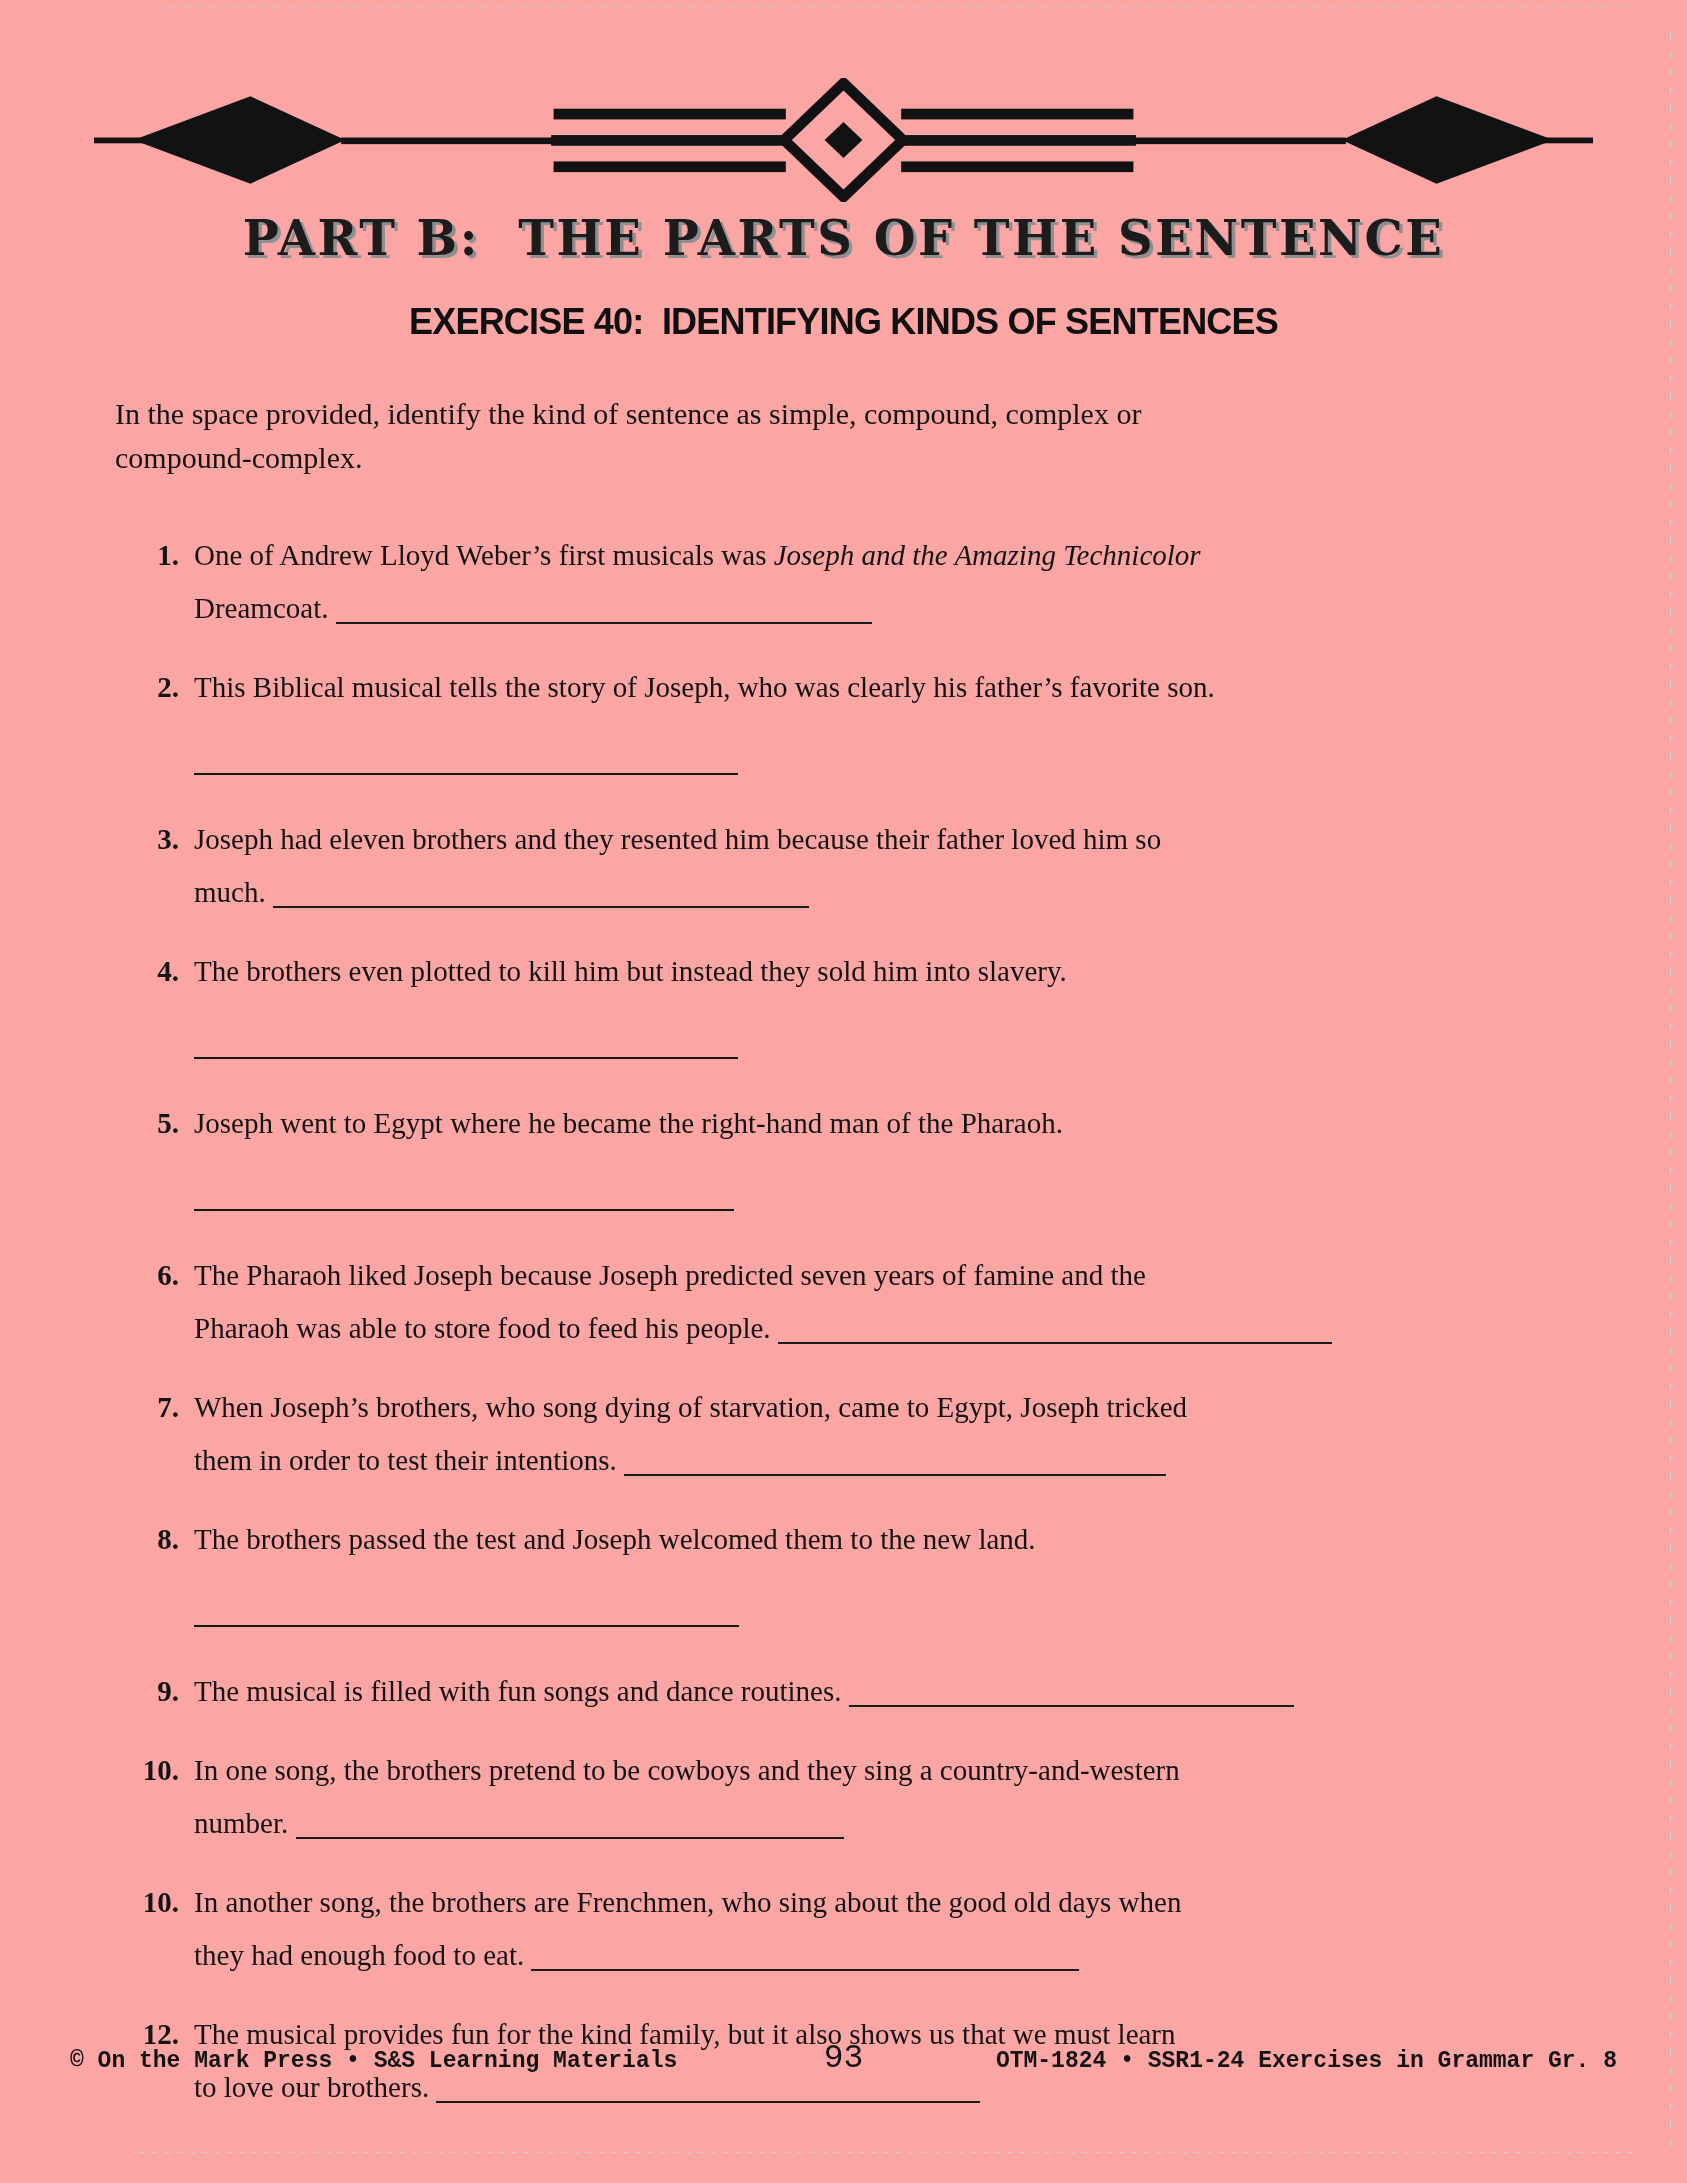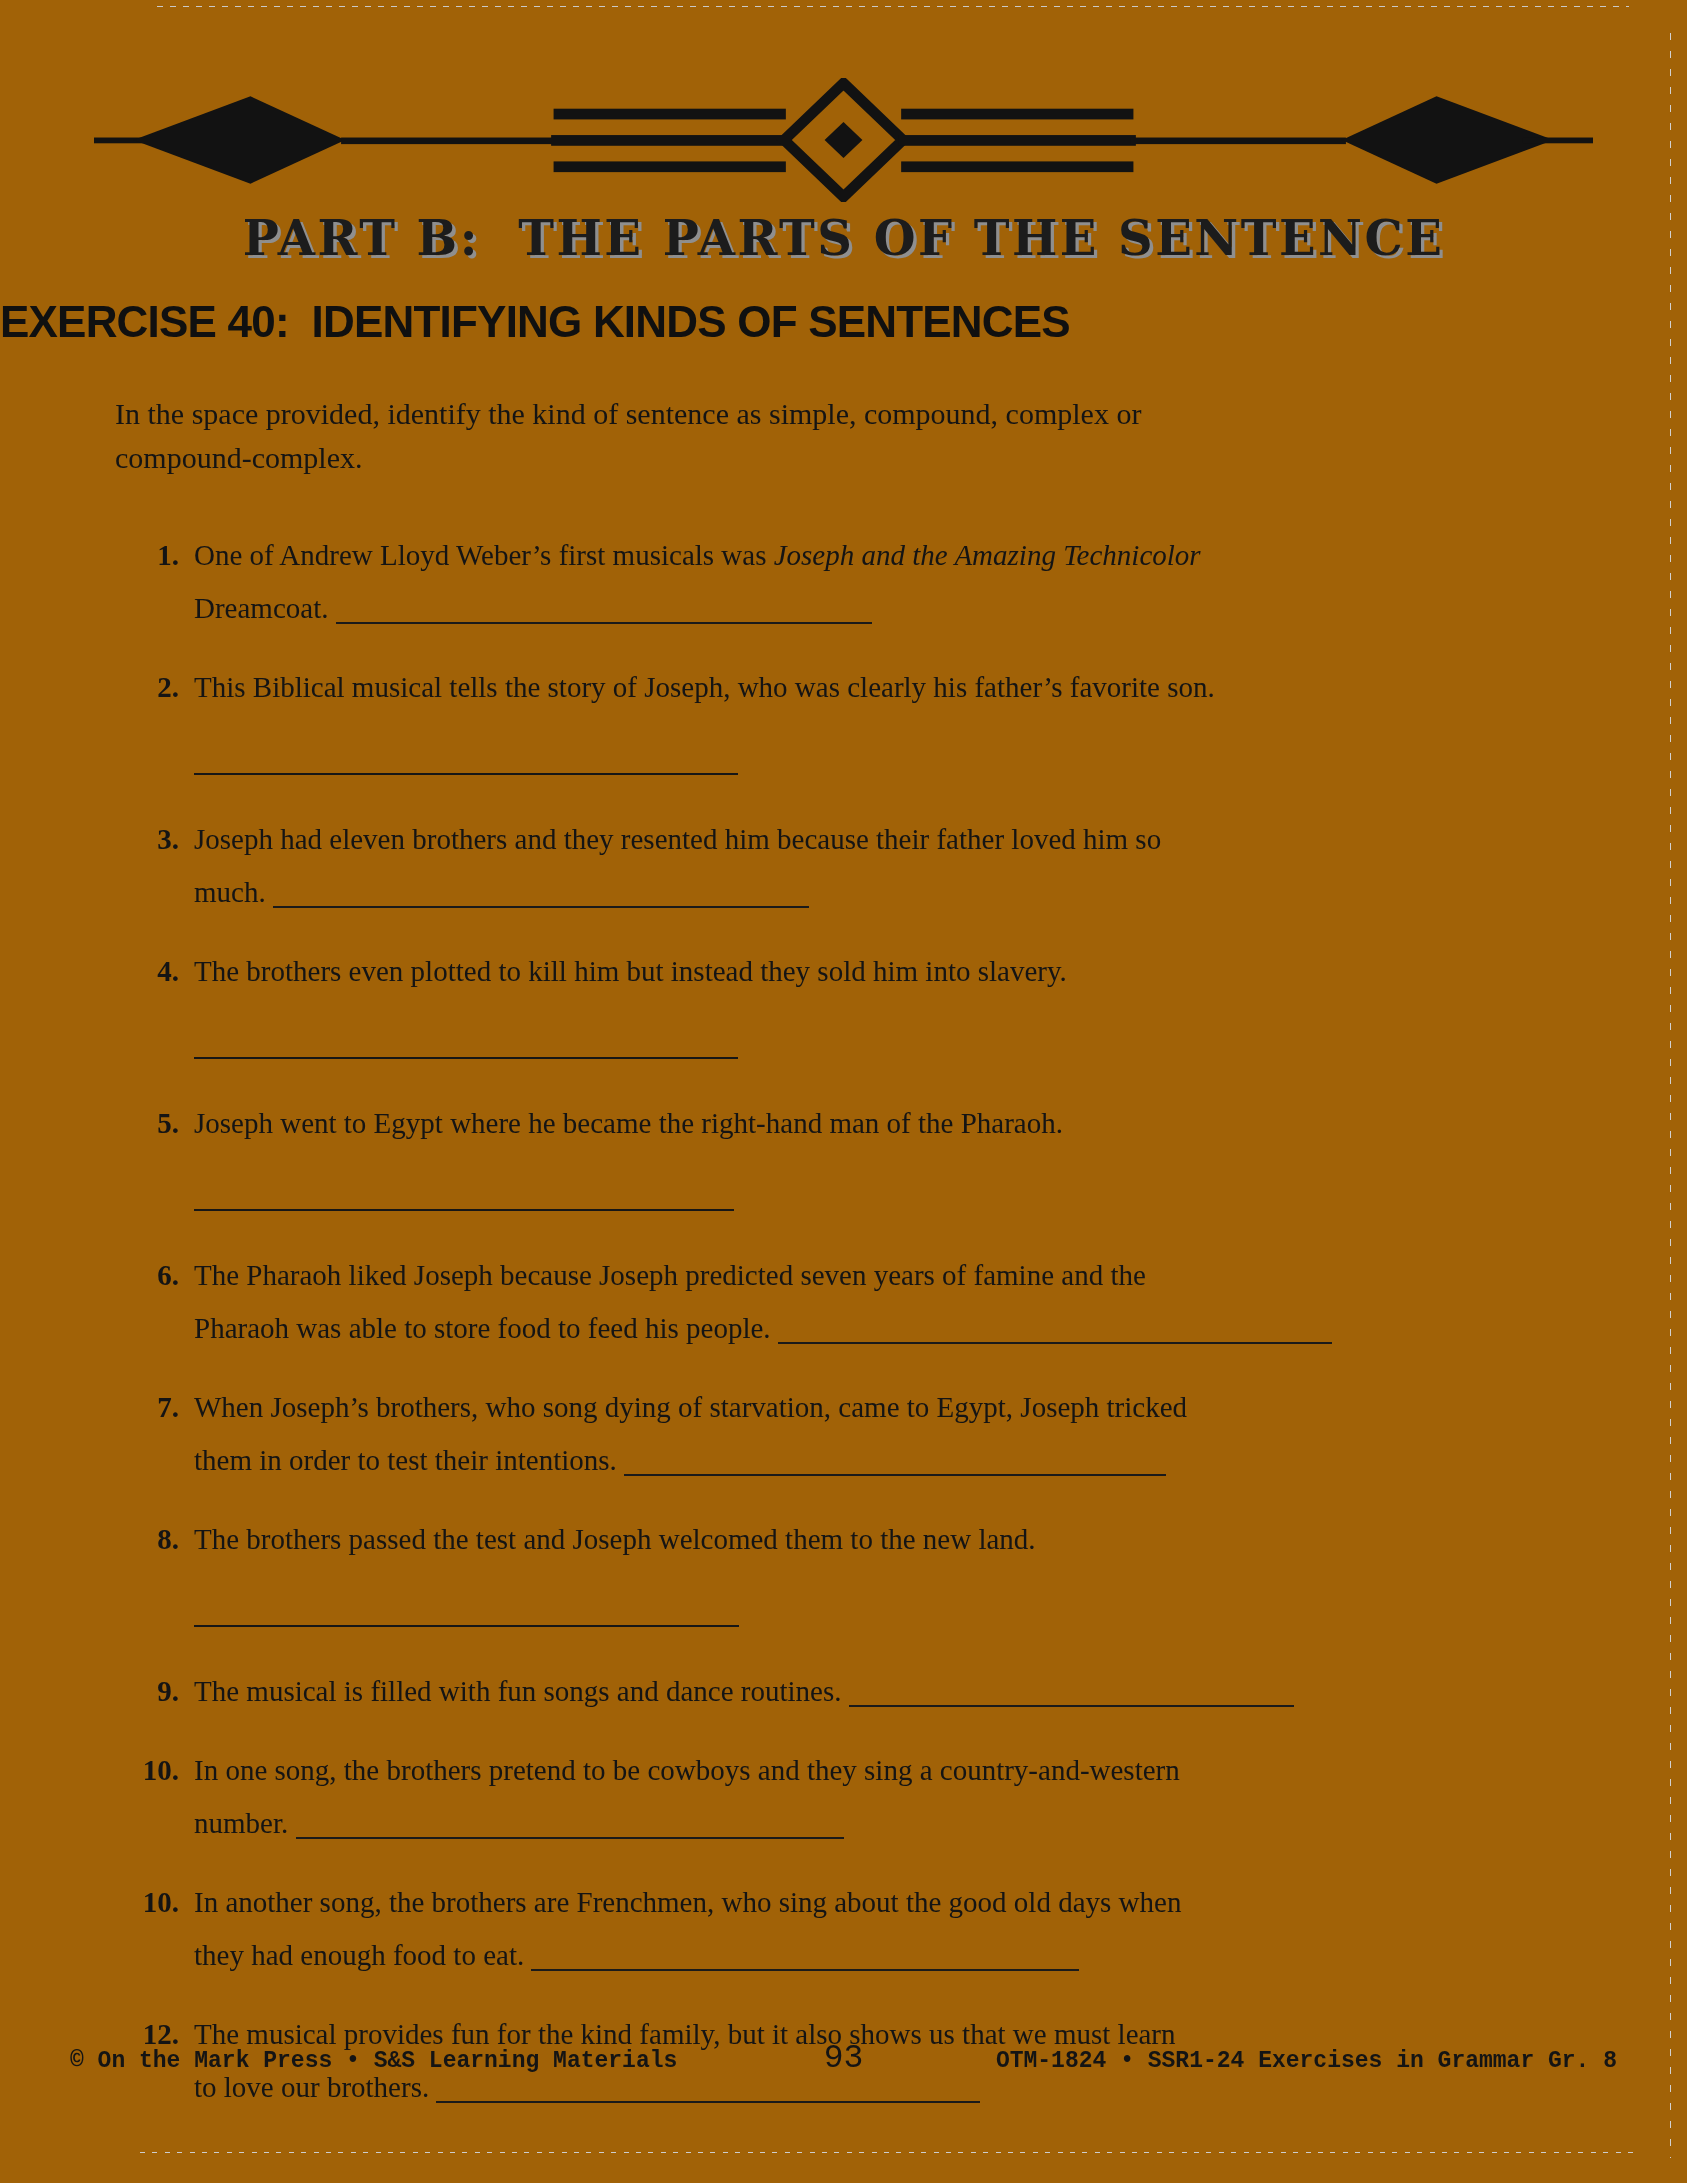--- a/index.html
+++ b/index.html
@@ -1,20 +1,20 @@
 <!DOCTYPE html>
 <html style="font-size:13px"><head>
 <meta charset="utf-8">
 <style>
   html,body{margin:0;padding:0;background:#ffffff;}
   .page{
     position:relative;
     width:1687px;
     height:2183px;
-    background:#a16207;
+    background:#fca5a5;
     font-family:"Liberation Serif", serif;
     color:#141414;
     overflow:hidden;
   }
   
   .scan-top{position:absolute;top:5.8px;left:157px;right:58px;height:0.8px;
     background:repeating-linear-gradient(90deg,#c9c9c9 0 5.8px,transparent 5.8px 13px);}
   .scan-bottom{position:absolute;top:2152px;left:140px;right:49px;height:0.8px;
     background:repeating-linear-gradient(90deg,#cdcdcd 0 5px,transparent 5px 12.4px);}
   .scan-right{position:absolute;top:33px;bottom:25px;right:16.5px;width:0.8px;
@@ -30,23 +30,24 @@
     font-weight:bold;
     font-size:48px;
     letter-spacing:2.5px;
     color:#1c1c1c;
     text-shadow:3.3px 3.3px 0 #8f8f8f;
     white-space:pre;
     line-height:58px;
   }
   h2{
     margin:28px 0 0 0;
+    text-align:center;
     font-family:"Liberation Sans", sans-serif;
     font-weight:bold;
-    font-size:44px;
+    font-size:36px;
     letter-spacing:-0.8px;
     color:#101010;
     white-space:pre;
     line-height:54px;
   }
   .content{padding:0 107px 0 115px;}
   .instructions{
     margin:43px 0 0 0;
     font-size:30px;
     line-height:44px;

